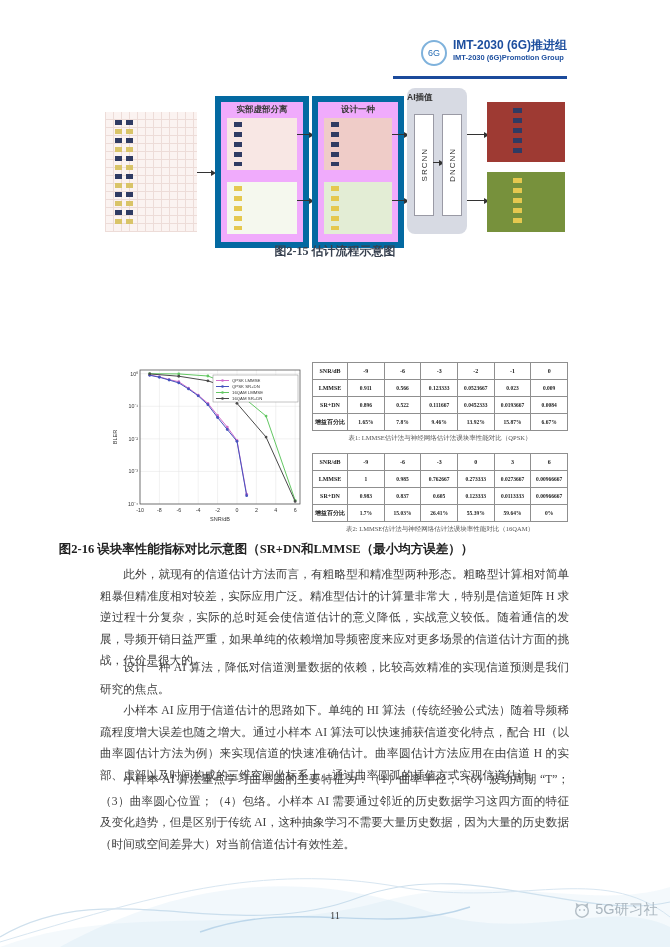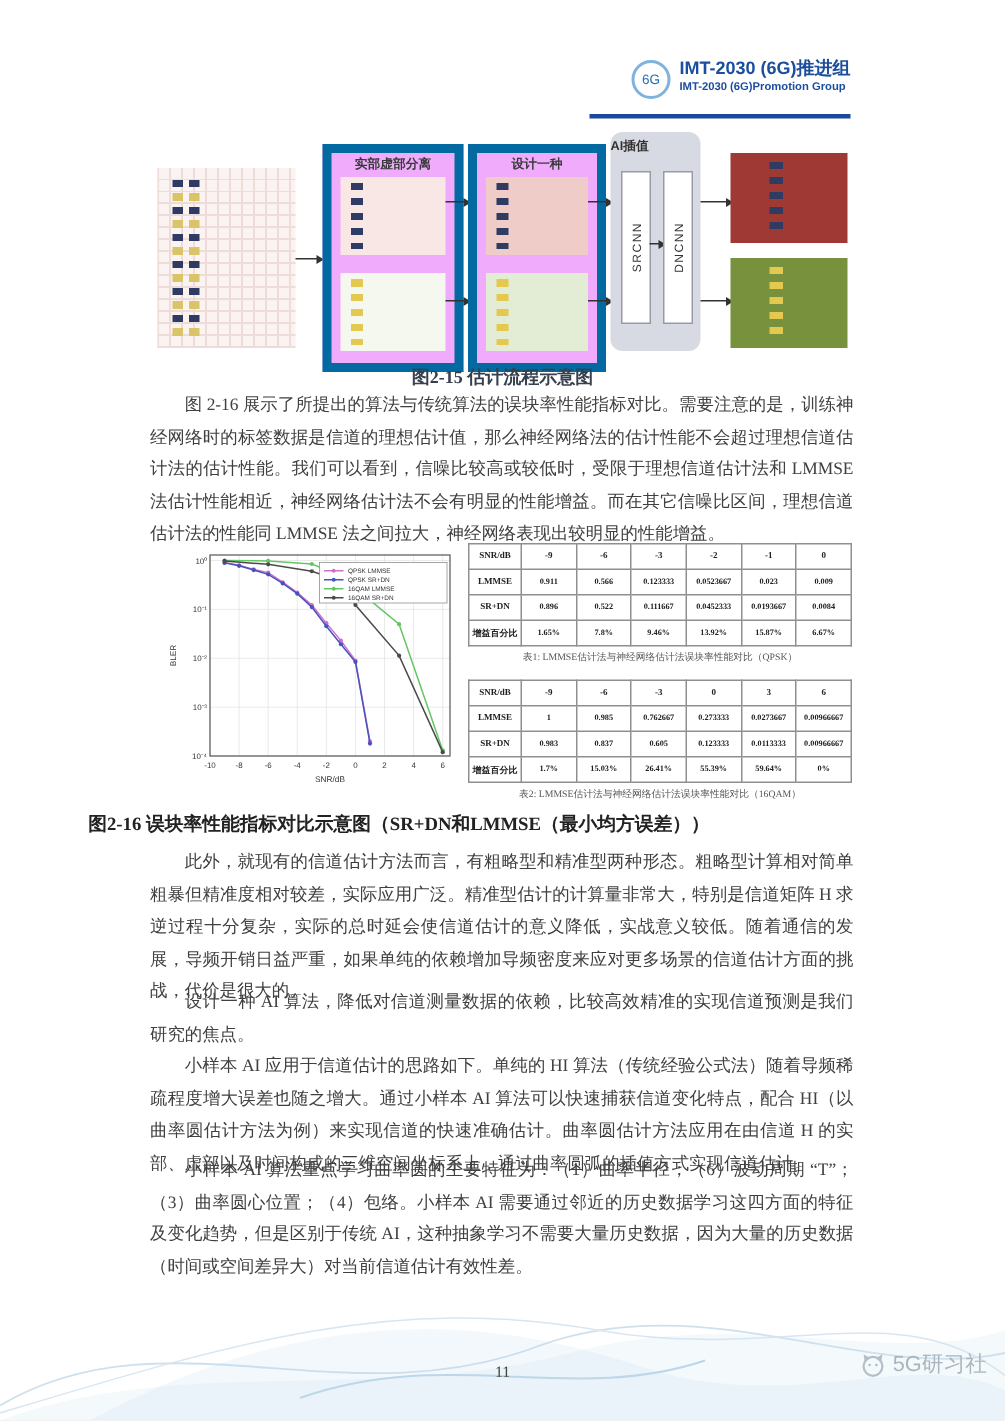--- a/index.html
+++ b/index.html
@@ -126,21 +126,20 @@
     <div class="out-block" style="top:14px;background:#9e3a33;">
       <div class="col navy-col"></div>
     </div>
     <div class="out-block" style="top:84px;background:#77913c;">
       <div class="col yellow-col"></div>
     </div>
   </div>
 
   <div class="diagram-caption">图2-15 估计流程示意图</div>
 
-  <div class="para" style="top:259px;">图 2-16 展示了所提出的算法与传统算法的误块率性能指标对比。需要注意的是，训练神经网络时的标签数据是信道的理想估计值，那么神经网络法的估计性能不会超过理想信道估计法的估计性能。我们可以看到，信噪比较高或较低时，受限于理想信道估计法和 LMMSE 法估计性能相近，神经网络估计法不会有明显的性能增益。而在其它信噪比区间，理想信道估计法的性能同 LMMSE 法之间拉大，神经网络表现出较明显的性能增益。</div>
 
   <div class="figure">
     <div class="chart-wrap">
       <svg id="chart" width="196" height="172" viewBox="0 0 196 172">
           <line x1="30.00" y1="6" x2="30.00" y2="140" stroke="#e3e3e3" stroke-width="0.5"></line>
           <text x="30.00" y="148" font-size="5.3" text-anchor="middle" fill="#333" font-family="Liberation Sans,sans-serif">-10</text>
           <line x1="49.39" y1="6" x2="49.39" y2="140" stroke="#e3e3e3" stroke-width="0.5"></line>
           <text x="49.39" y="148" font-size="5.3" text-anchor="middle" fill="#333" font-family="Liberation Sans,sans-serif">-8</text>
           <line x1="68.79" y1="6" x2="68.79" y2="140" stroke="#e3e3e3" stroke-width="0.5"></line>
           <text x="68.79" y="148" font-size="5.3" text-anchor="middle" fill="#333" font-family="Liberation Sans,sans-serif">-6</text>

